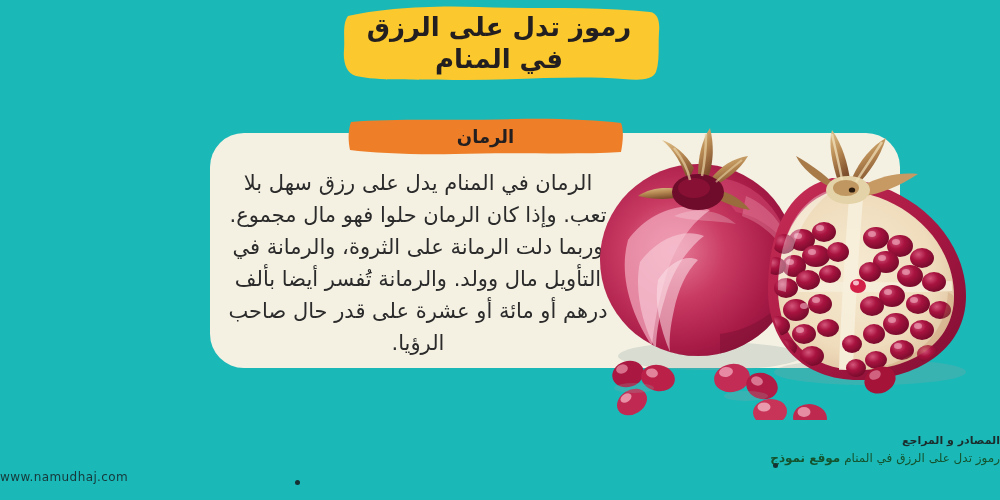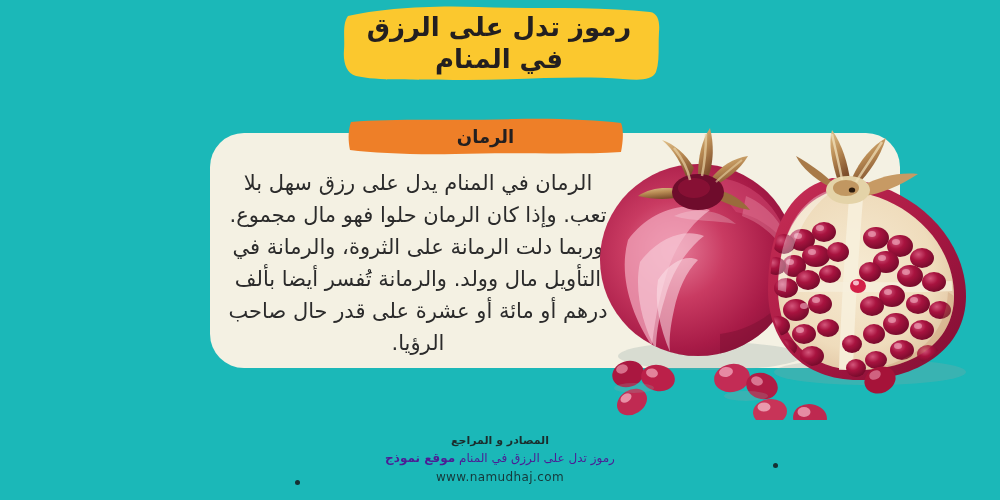--- a/index.html
+++ b/index.html
@@ -157,31 +157,30 @@
     width: 100%;
     height: 100%;
   }
 
   
   .footer {
     position: absolute;
     left: 0;
     top: 432px;
     width: 1000px;
-    text-align: center;
     direction: rtl;
   }
   .footer-head {
     color: #1B2C2C;
     font-size: 11px;
     font-weight: 700;
     line-height: 17px;
   }
   .footer-line {
-    color: #4c1d95;
+    color: #14532d;
     font-size: 12px;
     line-height: 19px;
   }
   .footer-line b {
     font-weight: 700;
   }
   .footer-url {
     color: #16383A;
     font-size: 12px;
     line-height: 19px;

